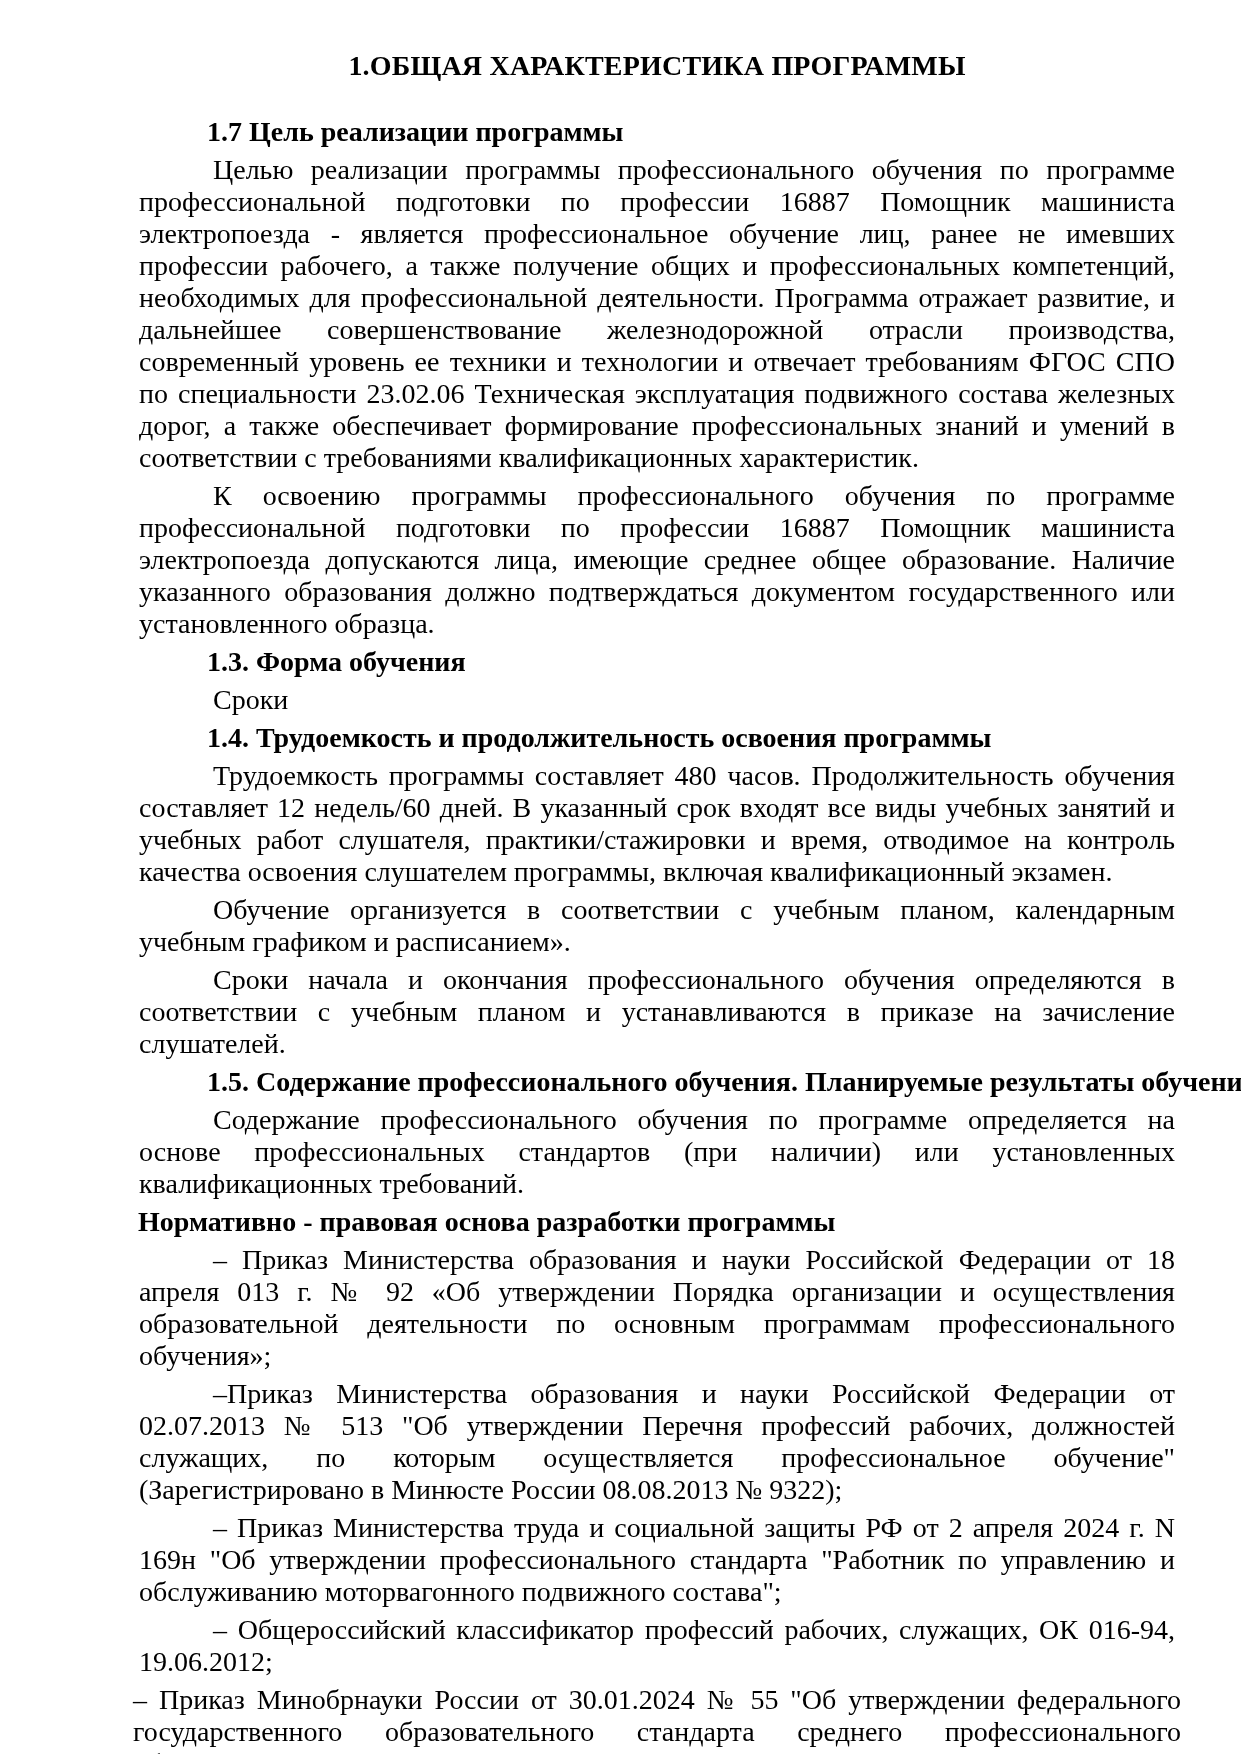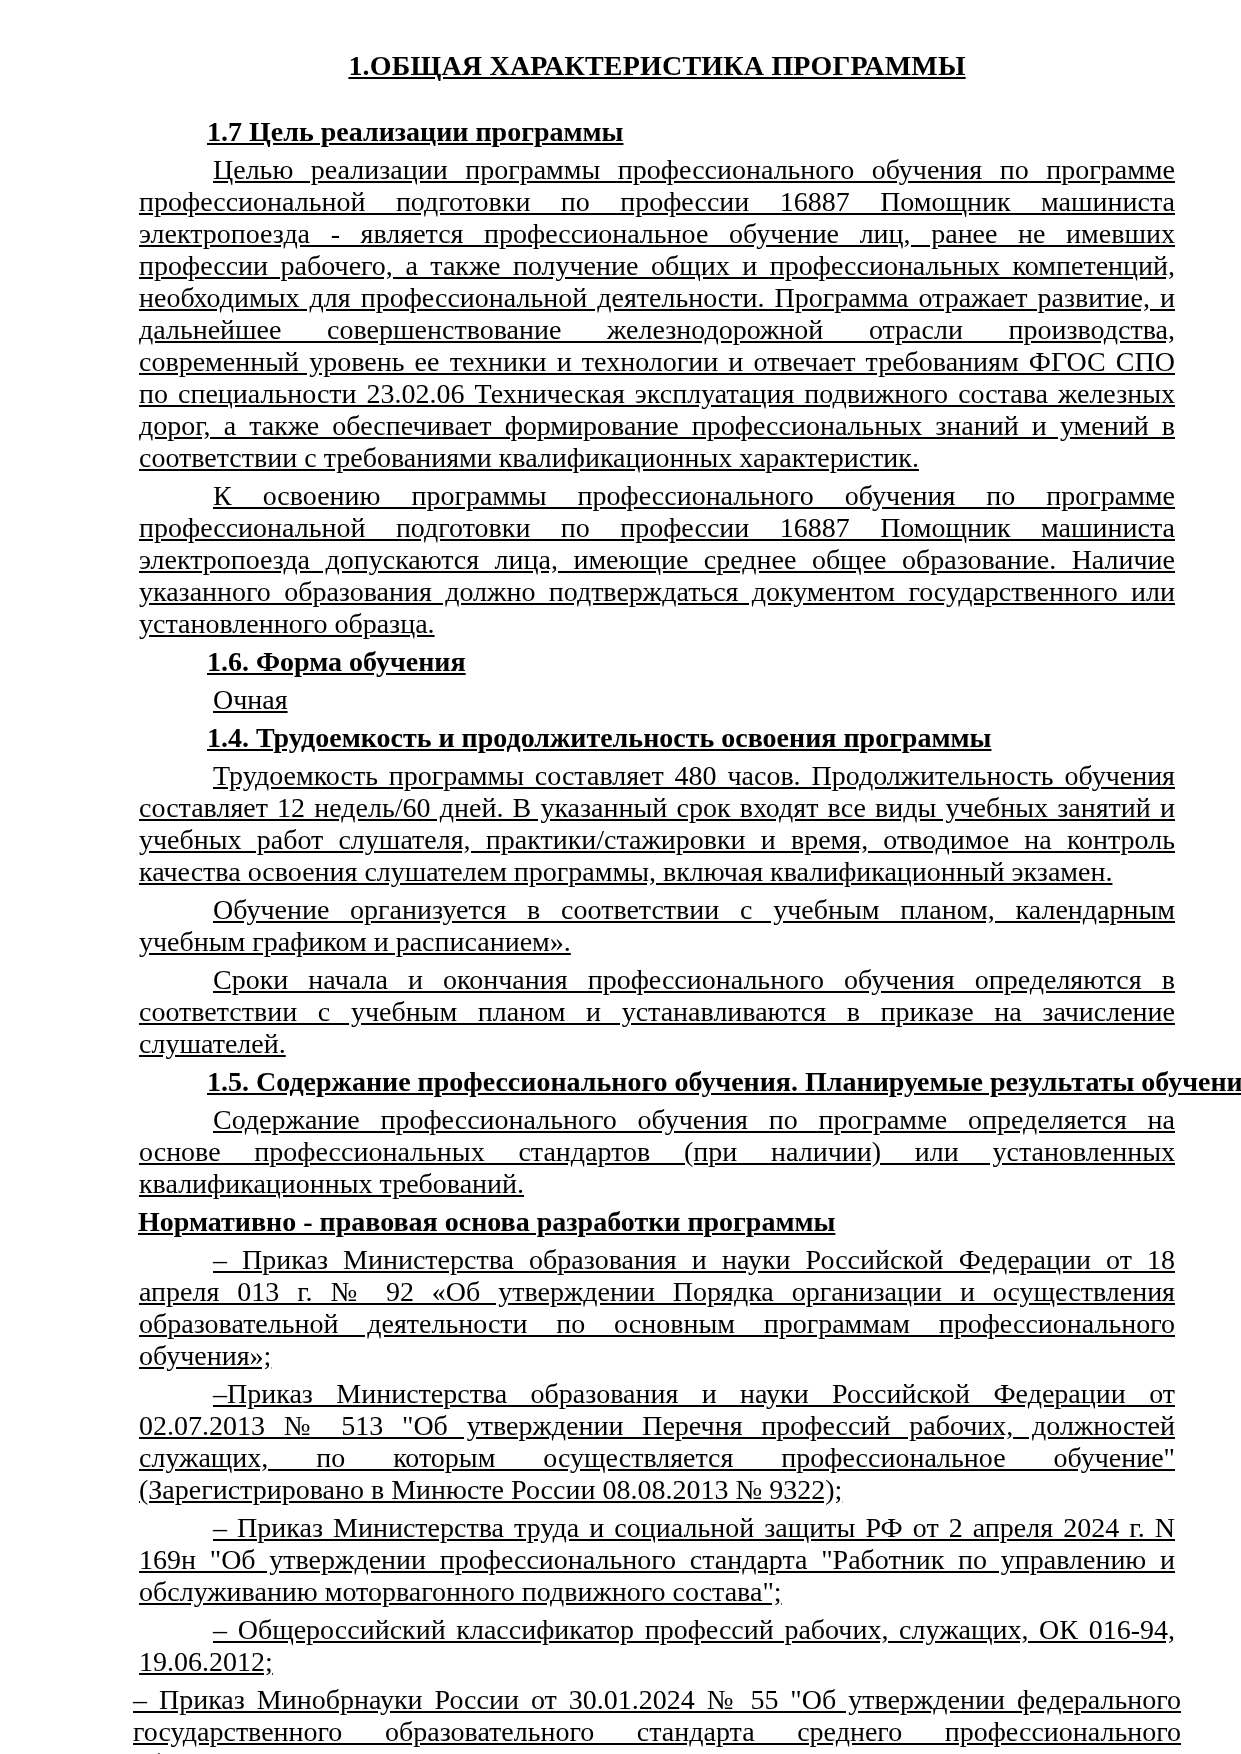--- a/index.html
+++ b/index.html
@@ -12,21 +12,20 @@
     width: 1241px;
     height: 1754px;
     box-sizing: border-box;
     background: #ffffff;
     padding: 50px 60px 0 133px;
     overflow: hidden;
     font-family: "Liberation Serif", "DejaVu Serif", serif;
     font-size: 28px;
     line-height: 32px;
     color: #000000;
-    text-decoration: underline;
     -webkit-font-smoothing: antialiased;
   }
   .doc-title {
     font-weight: 700;
     text-align: center;
     margin: 0 0 34px 0;
     letter-spacing: 0.2px;
   }
   .h {
     font-weight: 700;
@@ -54,22 +53,22 @@
 
 <div class="page">
 
   <div class="doc-title">1.ОБЩАЯ ХАРАКТЕРИСТИКА ПРОГРАММЫ</div>
 
   <div class="h">1.7 Цель реализации программы</div>
   <div class="p">Целью реализации программы профессионального обучения по программе профессиональной подготовки по профессии 16887 Помощник машиниста электропоезда - является профессиональное обучение лиц, ранее не имевших профессии рабочего, а также получение общих и профессиональных компетенций, необходимых для профессиональной деятельности. Программа отражает развитие, и дальнейшее совершенствование железнодорожной отрасли производства, современный уровень ее техники и технологии и отвечает требованиям ФГОС СПО по специальности 23.02.06 Техническая эксплуатация подвижного состава железных дорог, а также обеспечивает формирование профессиональных знаний и умений в соответствии с требованиями квалификационных характеристик.</div>
 
   <div class="p">К освоению программы профессионального обучения по программе профессиональной подготовки по профессии 16887 Помощник машиниста электропоезда допускаются лица, имеющие среднее общее образование. Наличие указанного образования должно подтверждаться документом государственного или установленного образца.</div>
 
-  <div class="h">1.6. Форма обучения</div>
-  <div class="p">Очная</div>
+  <div class="h">1.3. Форма обучения</div>
+  <div class="p">Сроки</div>
 
   <div class="h">1.4. Трудоемкость и продолжительность освоения программы</div>
   <div class="p">Трудоемкость программы составляет 480 часов. Продолжительность обучения составляет 12 недель/60 дней. В указанный срок входят все виды учебных занятий и учебных работ слушателя, практики/стажировки и время, отводимое на контроль качества освоения слушателем программы, включая квалификационный экзамен.</div>
   <div class="p">Обучение организуется в соответствии с учебным планом, календарным учебным графиком и расписанием».</div>
   <div class="p">Сроки начала и окончания профессионального обучения определяются в соответствии с учебным планом и устанавливаются в приказе на зачисление слушателей.</div>
 
   <div class="h">1.5. Содержание профессионального обучения. Планируемые результаты обучения</div>
   <div class="p">Содержание профессионального обучения по программе определяется на основе профессиональных стандартов (при наличии) или установленных квалификационных требований.</div>
 
   <div class="h-flush">Нормативно - правовая основа разработки программы</div>

